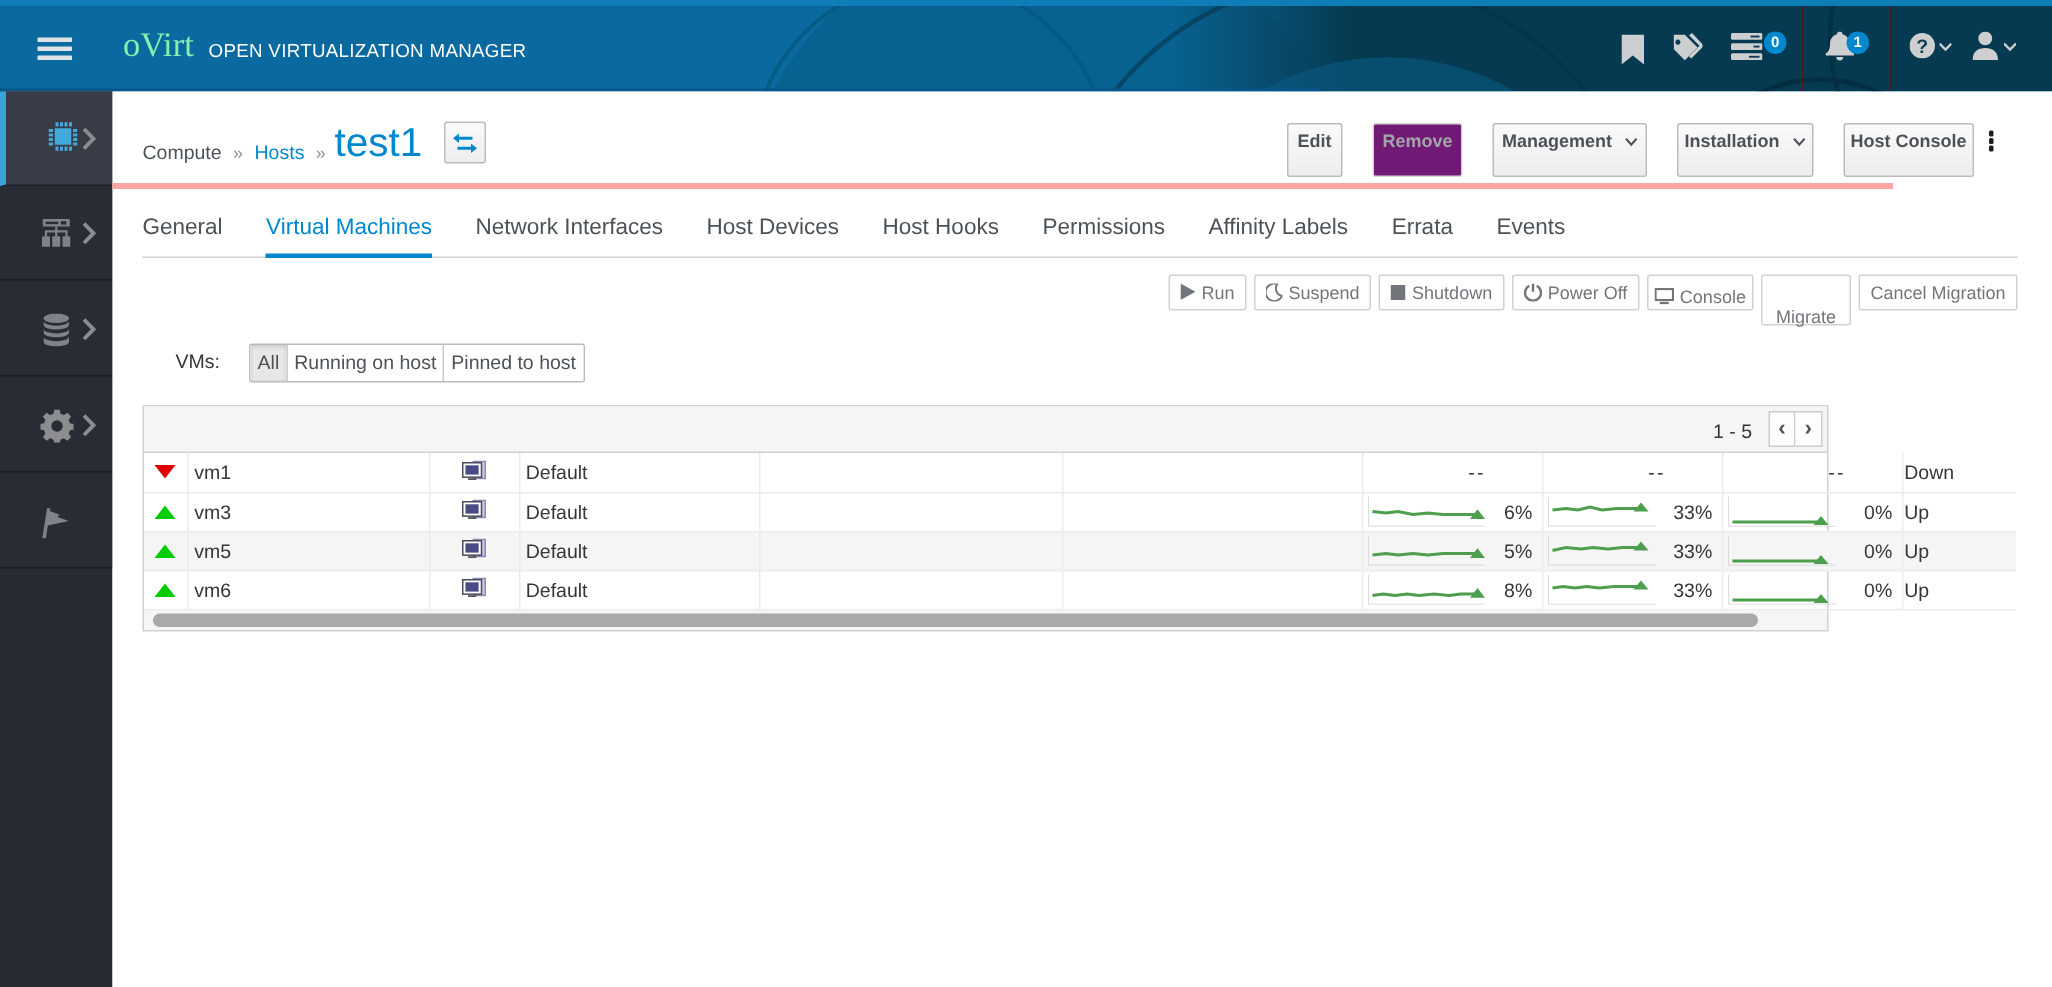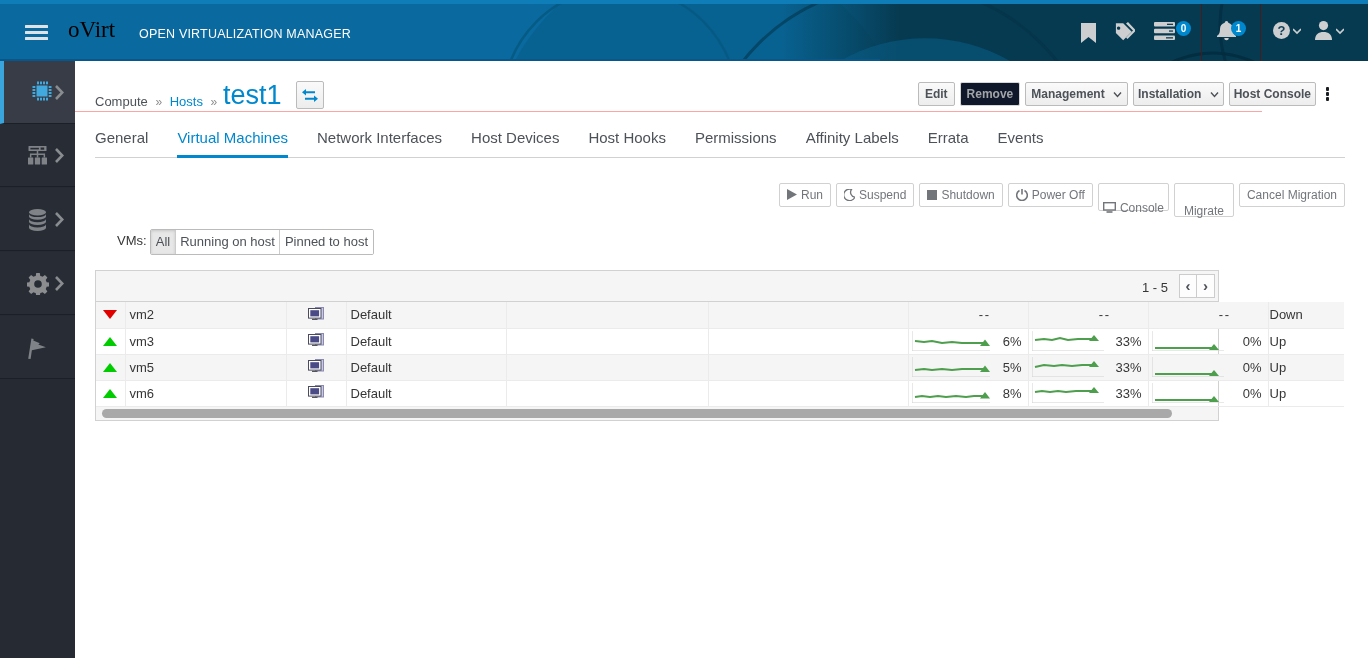--- a/index.html
+++ b/index.html
@@ -2,45 +2,45 @@
 <html><head>
 <meta charset="utf-8">
 <style>
 * { margin:0; padding:0; box-sizing:border-box; }
 html,body { width:1368px; height:658px; font-family:"Liberation Sans",sans-serif; background:#fff; overflow:hidden; position:relative; }
 
 .masthead { position:absolute; top:0; left:0; width:1368px; height:61px; background:#0a699e; overflow:hidden; }
 .masthead svg.bg { position:absolute; top:0; left:0; }
 .hamburger { position:absolute; left:25px; top:25px; width:23px; height:15px; }
 .hamburger span { display:block; height:3px; background:#dfe3e6; margin-bottom:3px; border-radius:0.5px; }
-.brand { position:absolute; left:68px; top:17px; color:#000000; font-family:"Liberation Serif",serif; font-size:23px; }
+.brand { position:absolute; left:82px; top:17px; color:#86efac; font-family:"Liberation Serif",serif; font-size:23px; }
 .brandtxt { position:absolute; left:139px; top:27px; color:#fff; font-size:12.5px; letter-spacing:0.2px; }
 .mh-sep { position:absolute; top:4px; width:1px; height:57px; background:rgba(86,22,22,0.85); }
 .mh-icons { position:absolute; top:0; left:0; width:1368px; height:61px; }
 .badge { position:absolute; width:15px; height:15px; border-radius:50%; background:#0088ce; color:#fff; font-size:10px; font-weight:bold; text-align:center; line-height:15px; }
 .caret-dn { position:absolute; width:8px; height:8px; }
 
 .sidebar { position:absolute; top:61px; left:0; width:75px; height:597px; background:#262a32; }
 .nav-item { position:absolute; left:0; width:75px; height:63px; background:#282c35; border-bottom:1px solid #1b1f26; }
 .nav-item.active { background:#383c46; border-left:4px solid #39a5dc; }
 .nav-chev { position:absolute; right:11px; top:24px; width:9px; height:15px; }
 
 .content { position:absolute; left:75px; top:61px; width:1293px; height:597px; background:#fff; }
 .crumb { position:absolute; left:20px; top:33px; font-size:13px; color:#4d5258; }
 .crumb a { color:#0088ce; text-decoration:none; }
 .crumb .sep { color:#8e8e8e; margin:0 4px; font-size:12px; }
 .pgtitle { position:absolute; left:148px; top:19px; font-size:27px; color:#0088ce; }
 .xchg { position:absolute; left:221px; top:20px; width:28px; height:28px; border:1px solid #bbb; border-radius:2px; background:linear-gradient(#fafafa,#ededed); }
 .topbtns { position:absolute; right:37px; top:21px; height:24px; }
-.btn { display:inline-block; height:24px; line-height:22px; padding:0 6px; font-size:12px; font-weight:bold; color:#4d5258; background:linear-gradient(#fafafa,#ededed); border:1px solid #bbb; border-radius:2px; margin-left:5px; vertical-align:top; }
-.btn.dis { color:#a2a5a8; background:#0f172a; border-color:#d6d6d6; }
+.btn { display:inline-block; height:36px; line-height:22px; padding:0 6px; font-size:12px; font-weight:bold; color:#4d5258; background:linear-gradient(#fafafa,#ededed); border:1px solid #bbb; border-radius:2px; margin-left:20px; vertical-align:top; }
+.btn.dis { color:#a2a5a8; background:#701a75; border-color:#d6d6d6; }
 .btn .cdn { display:inline-block; width:9px; height:9px; margin-left:5px; vertical-align:-1px; }
 .kebab { display:inline-block; width:7px; margin-left:8px; vertical-align:top; padding-top:5px; } .kebab i { display:block; width:3.5px; height:3.5px; border-radius:1px; background:#1a1d21; margin:0 auto 1.6px; }
 
-.tabs { position:absolute; left:0; top:50px; width:1187px; height:46px; border-top:1px solid #fca5a5; }
+.tabs { position:absolute; left:0; top:61px; width:1187px; height:46px; border-top:4px solid #fca5a5; }
 .tabs .inner { position:absolute; left:20px; top:6px; height:40px; border-bottom:1px solid #d1d1d1; width:1250px; }
 .tab { display:inline-block; height:40px; line-height:40px; padding:0 0; margin-right:29px; font-size:15px; color:#4d5258; }
 .tab.active { color:#0088ce; border-bottom:3px solid #0088ce; }
 
 .acts { position:absolute; right:23px; top:122px; }
 .abtn { display:inline-block; height:24px; line-height:22px; padding:0 7px; font-size:12px; color:#72767b; background:#fff; border:1px solid #d1d1d1; border-radius:2px; margin-left:5px; vertical-align:top; }
 .aicon { display:inline-block; vertical-align:middle; margin-right:4px; margin-top:-2px; }
 
 .vmsrow { position:absolute; left:42px; top:168px; font-size:13px; color:#363636; }
 .tgl { display:inline-block; vertical-align:middle; margin-left:0; border:1px solid #bbb; border-radius:2px; overflow:hidden; }
@@ -243,26 +243,26 @@
   </div>
   <div class="acts">
     <span class="abtn"><svg class="aicon" width="10" height="11" viewBox="0 0 10 11">
           <path d="M0 0 L10 5.5 0 11 z" fill="#72767b"></path>
         </svg>Run</span><span class="abtn"><svg class="aicon" width="11" height="12" viewBox="0 0 11 12">
           <path d="M7.5 0.4 a5.8 5.8 0 1 0 3.3 7.8 a5 5 0 0 1-3.3-7.8 z" fill="none" stroke="#72767b" stroke-width="1.3"></path>
         </svg>Suspend</span><span class="abtn"><svg class="aicon" width="10" height="10" viewBox="0 0 10 10">
           <rect width="10" height="10" fill="#72767b"></rect>
         </svg>Shutdown</span><span class="abtn"><svg class="aicon" width="12" height="12" viewBox="0 0 12 12">
           <path d="M3.5 1.5 a5.3 5.3 0 1 0 5 0 M6 0 v5.5" fill="none" stroke="#72767b" stroke-width="1.6"></path>
-        </svg>Power Off</span><span class="abtn" style="padding:13px 4px"><svg class="aicon" width="13" height="11" viewBox="0 0 13 11">
+        </svg>Power Off</span><span class="abtn" style="padding:3px 4px"><svg class="aicon" width="13" height="11" viewBox="0 0 13 11">
           <rect x="0.7" y="0.7" width="11.6" height="7.3" fill="none" stroke="#72767b" stroke-width="1.4"></rect>
           <rect x="3.5" y="9.2" width="6" height="1.6" fill="#72767b"></rect>
         </svg>Console</span><span class="abtn" style="padding:16px 9px">Migrate</span><span class="abtn">Cancel Migration</span>
   </div>
-  <div class="vmsrow">VMs: <span class="tgl" style="margin-left:0"><span class="on">All</span><span>Running on host</span><span>Pinned to host</span></span></div>
+  <div class="vmsrow">VMs: <span class="tgl" style="margin-left:16px"><span class="on">All</span><span>Running on host</span><span>Pinned to host</span></span></div>
   <div class="grid">
     <div class="gtoolbar">
       <span class="pgcount">1 - 5</span>
       <span class="pgbtns">
           <span class="pgbtn">‹</span>
           <span class="pgbtn">›</span>
         </span>
     </div>
     <table class="vm">
       <colgroup>
@@ -271,25 +271,25 @@
           <col style="width:60px">
           <col style="width:160px">
           <col style="width:202px">
           <col style="width:200px">
           <col style="width:120px">
           <col style="width:120px">
           <col style="width:120px">
           <col style="width:76px">
         </colgroup>
       <tbody>
-      <tr class="alt">
+      <tr>
             <td>
               <div class="tri-dn"></div>
             </td>
-            <td>vm2</td>
+            <td>vm1</td>
             <td style="text-align:center"><svg width="16" height="13" viewBox="0 0 16 13">
                 <rect x="7.5" y="0.5" width="8" height="11.5" fill="#c9c9e4" stroke="#8a8ab0"></rect>
                 <rect x="9" y="1.8" width="2.6" height="9" fill="#3c3c55"></rect>
                 <rect x="0.5" y="1.5" width="12.5" height="9.6" fill="#fff" stroke="#4a4a60"></rect>
                 <rect x="2.3" y="3.2" width="8.8" height="6.2" fill="#4a4a87"></rect>
                 <rect x="4" y="11.8" width="5.5" height="1.2" fill="#555"></rect>
               </svg></td>
             <td>Default</td>
             <td></td>
             <td></td>

